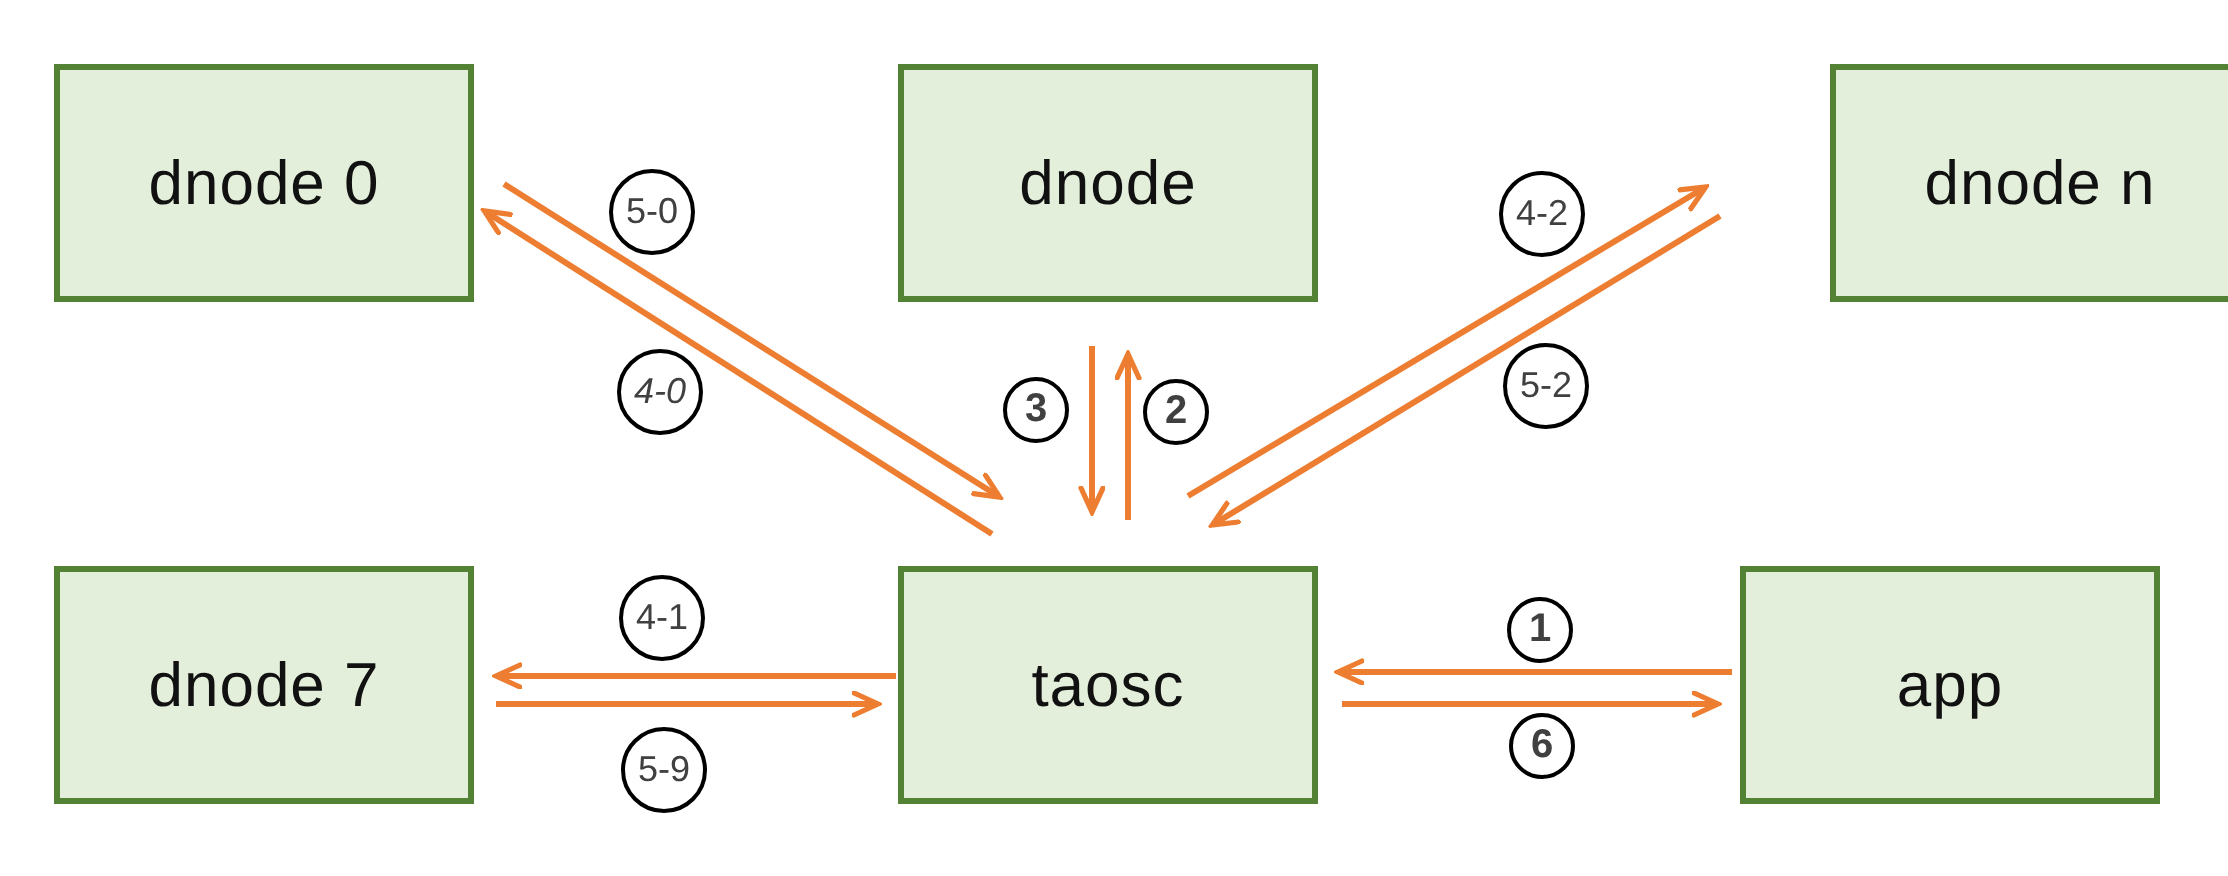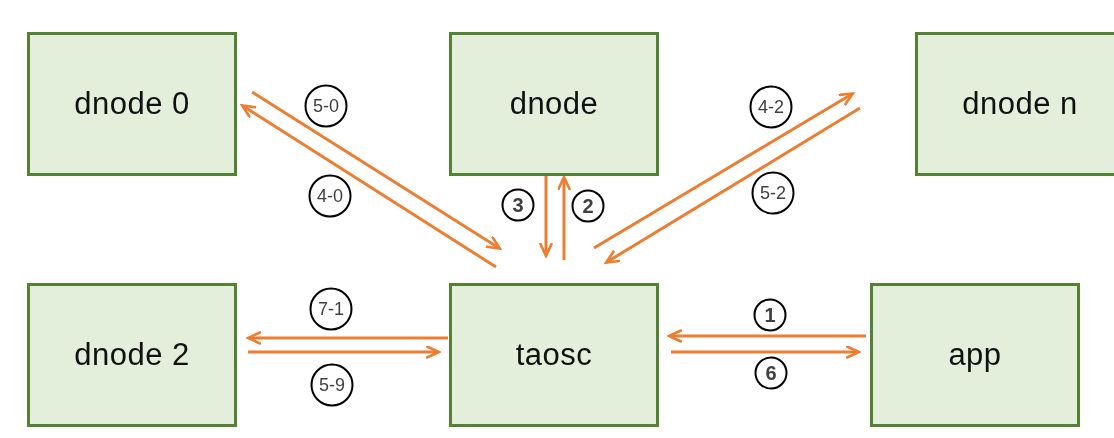--- a/index.html
+++ b/index.html
@@ -7,21 +7,21 @@
     position: relative;
     width: 1114px;
     height: 438px;
     background: #ffffff;
     font-family: "Liberation Sans", "DejaVu Sans", sans-serif;
     overflow: hidden;
   }
   .node {
     position: absolute;
     width: 210px;
-    height: 144px;
+    height: 119px;
     background: #e3efda;
     border: 3px solid #548235;
     box-sizing: border-box;
     display: flex;
     align-items: center;
     justify-content: center;
     font-size: 31px;
     color: #111111;
     letter-spacing: 0.5px;
   }
@@ -54,21 +54,21 @@
   }
   .edge-label.single {
     width: 33px;
     height: 33px;
     border: 2.5px solid #000000;
     font-size: 20px;
     font-weight: bold;
   }
   
   #lbl-e4 { left: 326px; top: 106px; } 
-  #lbl-e3 { left: 330px; top: 196px; } 
+  #lbl-e3 { left: 330px; top: 196px; font-style: italic; } 
   #lbl-e2 { left: 518px; top: 205px; } 
   #lbl-e1 { left: 588px; top: 206px; } 
   #lbl-e7 { left: 771px; top: 107px; } 
   #lbl-e8 { left: 773px; top: 193px; } 
   #lbl-e5 { left: 331px; top: 309px; } 
   #lbl-e6 { left: 332px; top: 385px; } 
   #lbl-e0 { left: 770px; top: 315px; } 
   #lbl-e9 { left: 771px; top: 373px; } 
 </style>
 </head>
@@ -100,28 +100,28 @@
     <line x1="594" y1="248" x2="852" y2="94" marker-end="url(#ah)"></line>
 
     <line x1="860" y1="108" x2="607" y2="262" marker-end="url(#ah)"></line>
 
     <line x1="671" y1="352" x2="858" y2="352" marker-end="url(#ah)"></line>
   </svg>
 
   <div class="node" id="node-dnode0">dnode 0</div>
   <div class="node" id="node-mnode">dnode</div>
   <div class="node" id="node-dnoden">dnode n</div>
-  <div class="node" id="node-dnode1">dnode 2</div>
+  <div class="node" id="node-dnode1">dnode 7</div>
   <div class="node" id="node-app">app</div>
   <div class="node" id="node-taosc">taosc</div>
 
   <div class="edge-label single" id="lbl-e0">1</div>
   <div class="edge-label single" id="lbl-e1">2</div>
   <div class="edge-label single" id="lbl-e2">3</div>
   <div class="edge-label pair" id="lbl-e3">4-0</div>
   <div class="edge-label pair" id="lbl-e4">5-0</div>
-  <div class="edge-label pair" id="lbl-e5">7-1</div>
+  <div class="edge-label pair" id="lbl-e5">4-1</div>
   <div class="edge-label pair" id="lbl-e6">5-9</div>
   <div class="edge-label pair" id="lbl-e7">4-2</div>
   <div class="edge-label pair" id="lbl-e8">5-2</div>
   <div class="edge-label single" id="lbl-e9">6</div>
 
 </div>
 
 </body></html>

